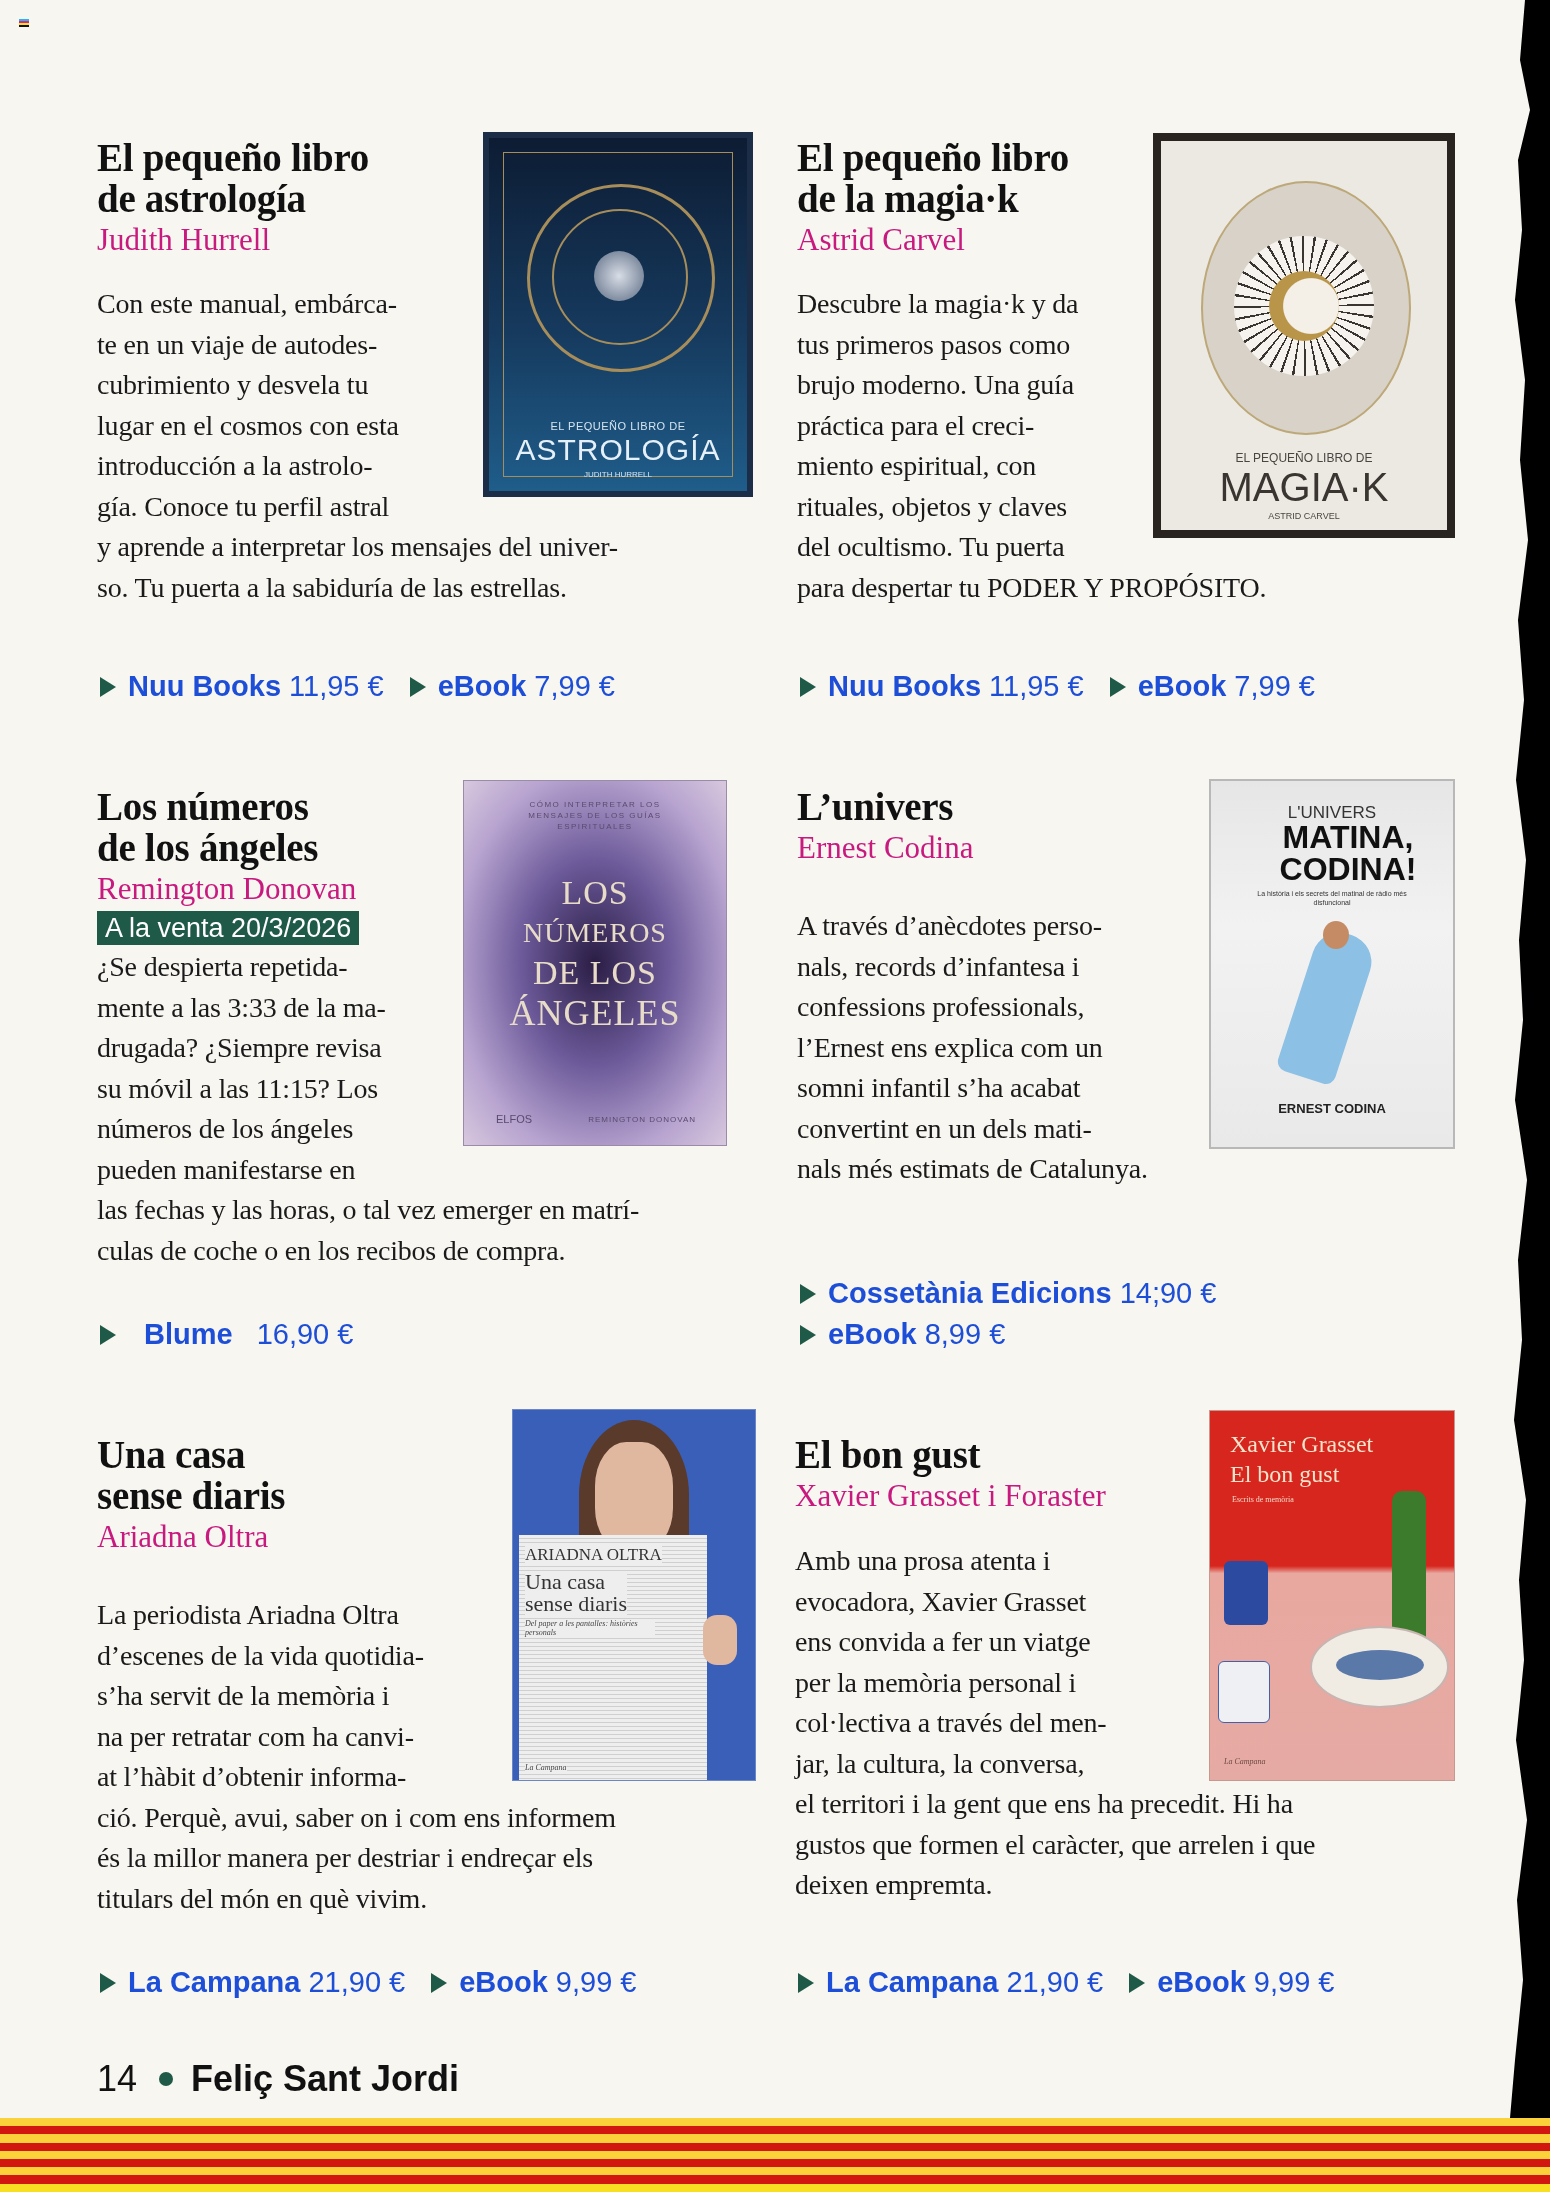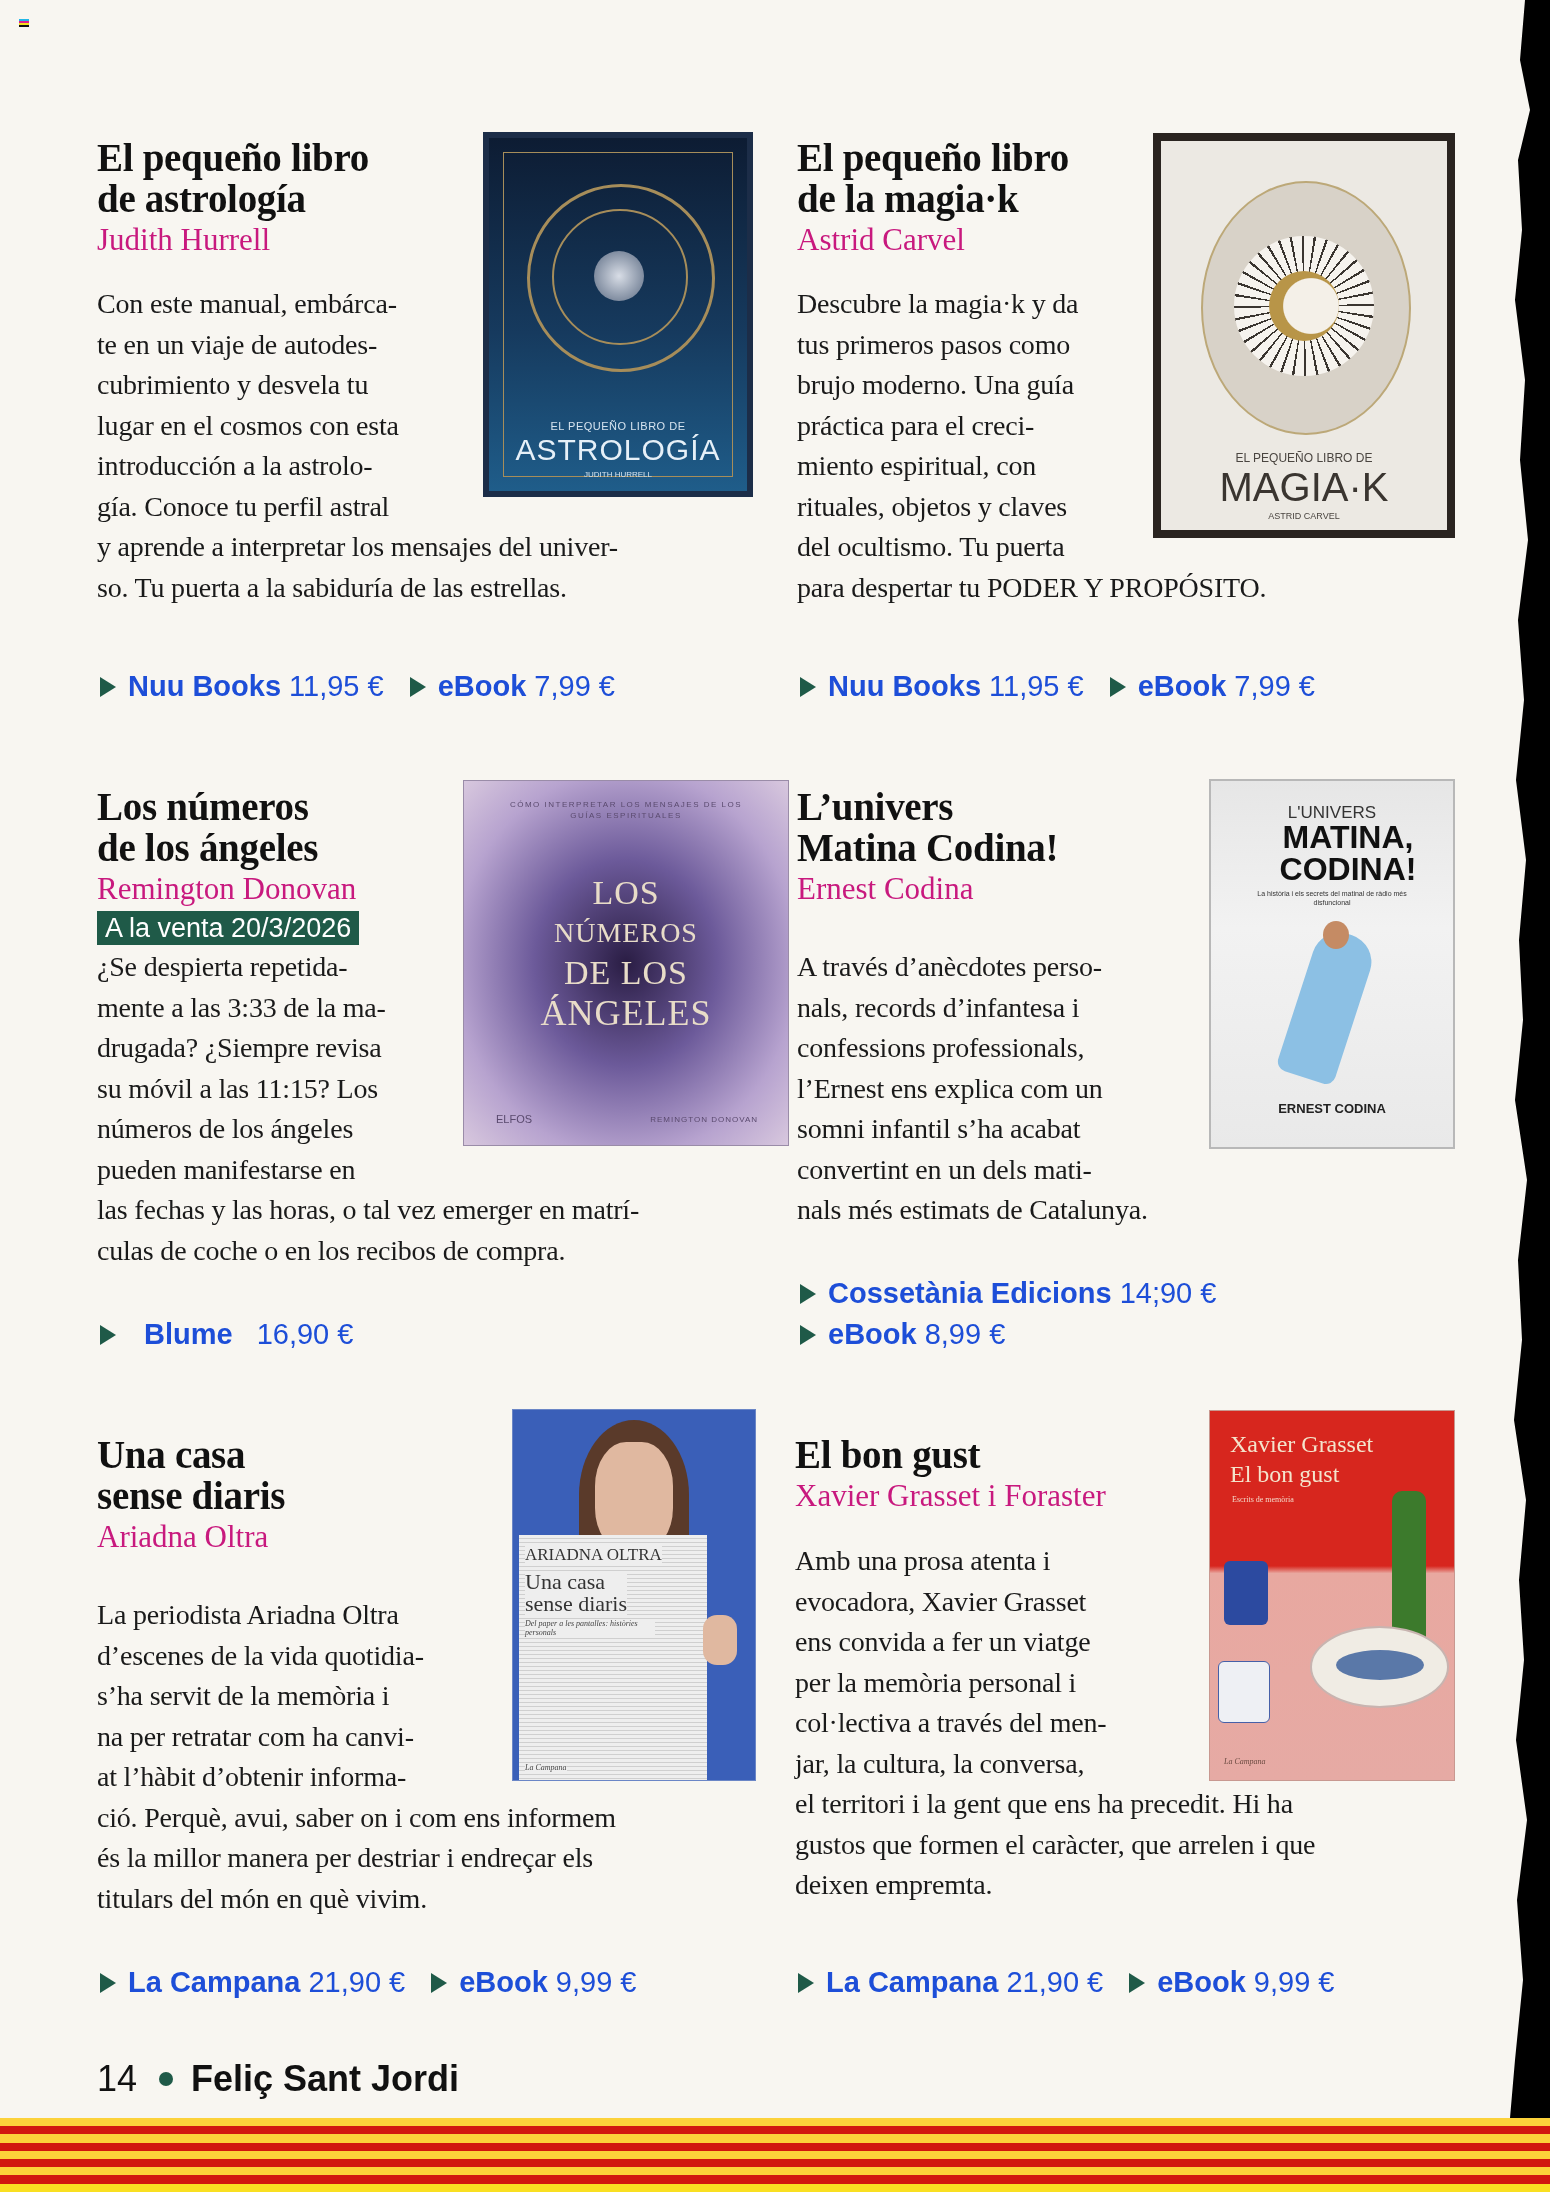--- a/index.html
+++ b/index.html
@@ -121,41 +121,40 @@
       <span class="ln">¿Se despierta repetida-</span>
       <span class="ln">mente a las 3:33 de la ma-</span>
       <span class="ln">drugada? ¿Siempre revisa</span>
       <span class="ln">su móvil a las 11:15? Los</span>
       <span class="ln">números de los ángeles</span>
       <span class="ln">pueden manifestarse en</span>
       <span class="ln">las fechas y las horas, o tal vez emerger en matrí-</span>
       <span class="ln">culas de coche o en los recibos de compra.</span>
     </p>
   </div>
-  <div class="cover" style="left:463px; top:780px; width:326px; height:366px; background:radial-gradient(ellipse at 50% 50%, #2a1d44 0%, #6c5a9a 40%, #b7a3cf 75%, #d8c8de 100%); border:1px solid #9a8ca8;">
+  <div class="cover" style="left:463px; top:780px; width:264px; height:366px; background:radial-gradient(ellipse at 50% 50%, #2a1d44 0%, #6c5a9a 40%, #b7a3cf 75%, #d8c8de 100%); border:1px solid #9a8ca8;">
     <div class="ct" style="top:18px; padding:0 40px; font-family:'Liberation Sans',sans-serif; font-size:8px; letter-spacing:1.5px; color:#5a4a6e; line-height:11px;">CÓMO INTERPRETAR LOS MENSAJES DE LOS GUÍAS ESPIRITUALES</div>
     <div class="ct" style="top:92px; font-family:'Liberation Serif',serif; font-size:34px; line-height:40px; color:#e8dcc8; letter-spacing:1px;">
       <div>LOS</div>
       <div style="font-size:28px">NÚMEROS</div>
       <div>DE LOS</div>
       <div style="font-size:36px">ÁNGELES</div>
     </div>
     <div style="position:absolute; left:32px; bottom:20px; font-family:'Liberation Sans',sans-serif; font-size:11px; color:#5a4a6e;">ELFOS</div>
     <div style="position:absolute; right:30px; bottom:21px; font-family:'Liberation Sans',sans-serif; font-size:8px; letter-spacing:1px; color:#5a4a6e;">REMINGTON DONOVAN</div>
   </div>
   <div class="price" style="left:100px; top:1318px;gap:16px;">
     <span class="tri"></span>
     <span class="pub">Blume</span>
     <span>16,90 €</span>
   </div>
 
   <div class="book" style="left:797px; top:786px; width:700px;">
     <h2 class="title">
       <span style="display:block">L’univers</span>
-      <span style="display:block">Matina Codina!</span>
     </h2>
     <p class="author" style="color:#c8197e">Ernest Codina</p>
     <p class="body" style="margin-top:37px">
       <span class="ln">A través d’anècdotes perso-</span>
       <span class="ln">nals, records d’infantesa i</span>
       <span class="ln">confessions professionals,</span>
       <span class="ln">l’Ernest ens explica com un</span>
       <span class="ln">somni infantil s’ha acabat</span>
       <span class="ln">convertint en un dels mati-</span>
       <span class="ln">nals més estimats de Catalunya.</span>

